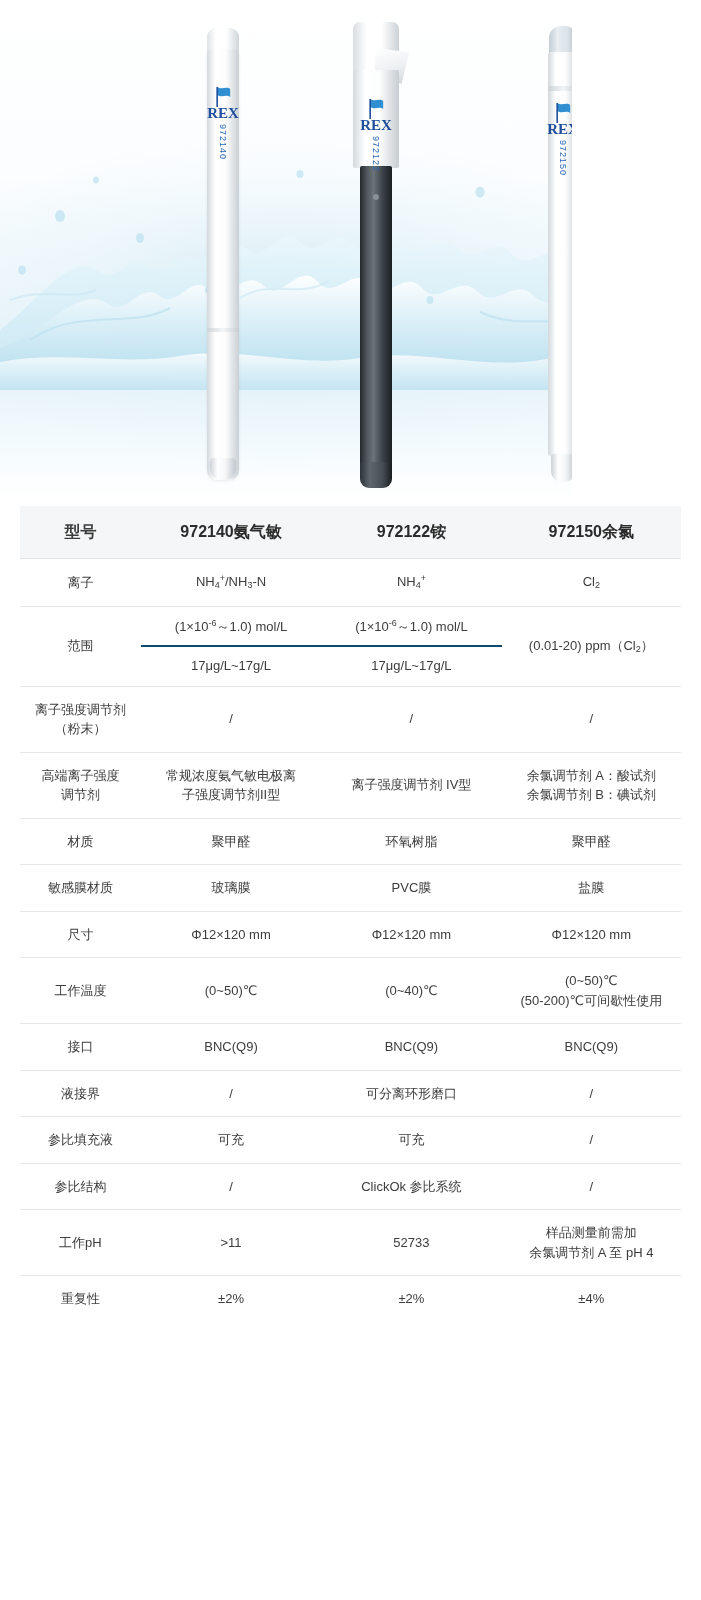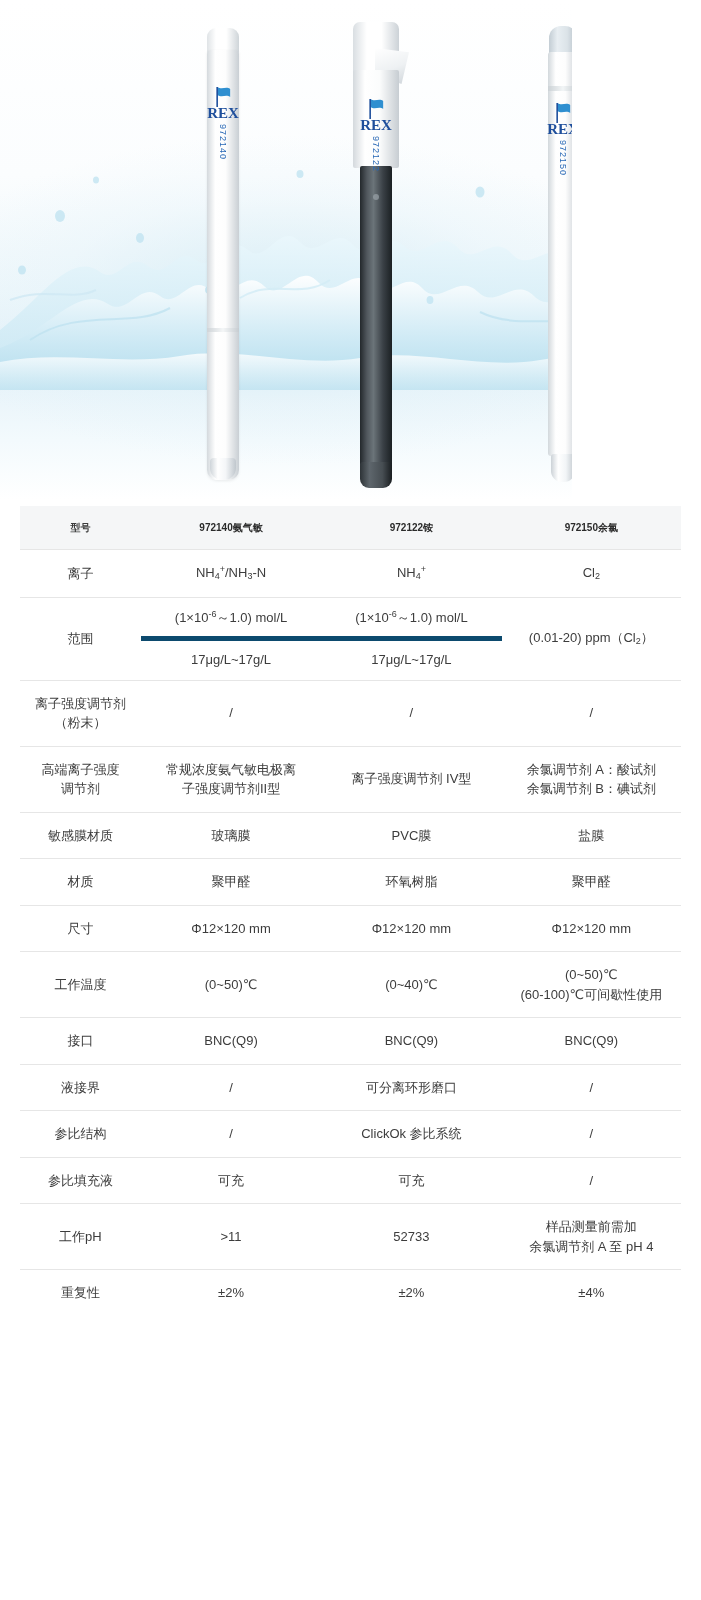--- a/index.html
+++ b/index.html
@@ -156,35 +156,35 @@
     text-align:center;
     vertical-align:middle;
     line-height:1.5;
     font-weight:normal;
     color:#3c3c3c;
   }
   .spec tr:first-child th{border-top:none;}
   .spec thead tr{background:#f5f6f7;}
   .spec thead th{
     font-weight:bold;
-    font-size:10px;
+    font-size:16px;
     padding:14px 4px;
     color:#2b2b2b;
   }
   .spec .rowhead{
     width:120px;
     color:#3c3c3c;
   }
   .spec .c{width:180px;}
   .spec .c3{width:181px;}
   .sub{font-size:9px;vertical-align:-2px;}
   .sup{font-size:9px;vertical-align:5px;}
   .stack-cell{padding:0 !important;}
   .stack-inner{display:block;}
-  .stack-inner .s1{display:block;padding:10px 4px 9px;border-bottom:5px solid #0c4a6e;}
+  .stack-inner .s1{display:block;padding:10px 4px 9px;border-bottom:2px solid #0c4a6e;}
   .stack-inner .s2{display:block;padding:9px 4px 10px;}
   .two-line span{display:block;text-align:center;}
   .footer-space{height:18px;}
 </style>
 </head>
 <body>
 
 <div class="page">
 
   <div class="hero">
@@ -350,75 +350,75 @@
           <span>子强度调节剂II型</span>
         </td>
         <td class="c">离子强度调节剂 IV型</td>
         <td class="c3 two-line">
           <span>余氯调节剂 A：酸试剂</span>
           <span>余氯调节剂 B：碘试剂</span>
         </td>
       </tr>
 
       <tr>
+        <td class="rowhead">材质</td>
+        <td class="c">聚甲醛</td>
+        <td class="c">环氧树脂</td>
+        <td class="c3">聚甲醛</td>
+      </tr>
+
+      <tr>
         <td class="rowhead">敏感膜材质</td>
         <td class="c">玻璃膜</td>
         <td class="c">PVC膜</td>
         <td class="c3">盐膜</td>
-      </tr>
-
-      <tr>
-        <td class="rowhead">材质</td>
-        <td class="c">聚甲醛</td>
-        <td class="c">环氧树脂</td>
-        <td class="c3">聚甲醛</td>
       </tr>
 
       <tr>
         <td class="rowhead">尺寸</td>
         <td class="c">Φ12×120 mm</td>
         <td class="c">Φ12×120 mm</td>
         <td class="c3">Φ12×120 mm</td>
       </tr>
 
       <tr>
         <td class="rowhead">工作温度</td>
         <td class="c">(0~50)℃</td>
         <td class="c">(0~40)℃</td>
         <td class="c3 two-line">
           <span>(0~50)℃</span>
-          <span>(60-100)℃可间歇性使用</span>
+          <span>(50-200)℃可间歇性使用</span>
         </td>
       </tr>
 
       <tr>
         <td class="rowhead">接口</td>
         <td class="c">BNC(Q9)</td>
         <td class="c">BNC(Q9)</td>
         <td class="c3">BNC(Q9)</td>
       </tr>
 
       <tr>
         <td class="rowhead">液接界</td>
         <td class="c">/</td>
         <td class="c">可分离环形磨口</td>
         <td class="c3">/</td>
       </tr>
 
       <tr>
+        <td class="rowhead">参比填充液</td>
+        <td class="c">可充</td>
+        <td class="c">可充</td>
+        <td class="c3">/</td>
+      </tr>
+
+      <tr>
         <td class="rowhead">参比结构</td>
         <td class="c">/</td>
         <td class="c">ClickOk 参比系统</td>
-        <td class="c3">/</td>
-      </tr>
-
-      <tr>
-        <td class="rowhead">参比填充液</td>
-        <td class="c">可充</td>
-        <td class="c">可充</td>
         <td class="c3">/</td>
       </tr>
 
       <tr>
         <td class="rowhead">工作pH</td>
         <td class="c">&gt;11</td>
         <td class="c">52733</td>
         <td class="c3 two-line">
           <span>样品测量前需加</span>
           <span>余氯调节剂 A 至 pH 4</span>

